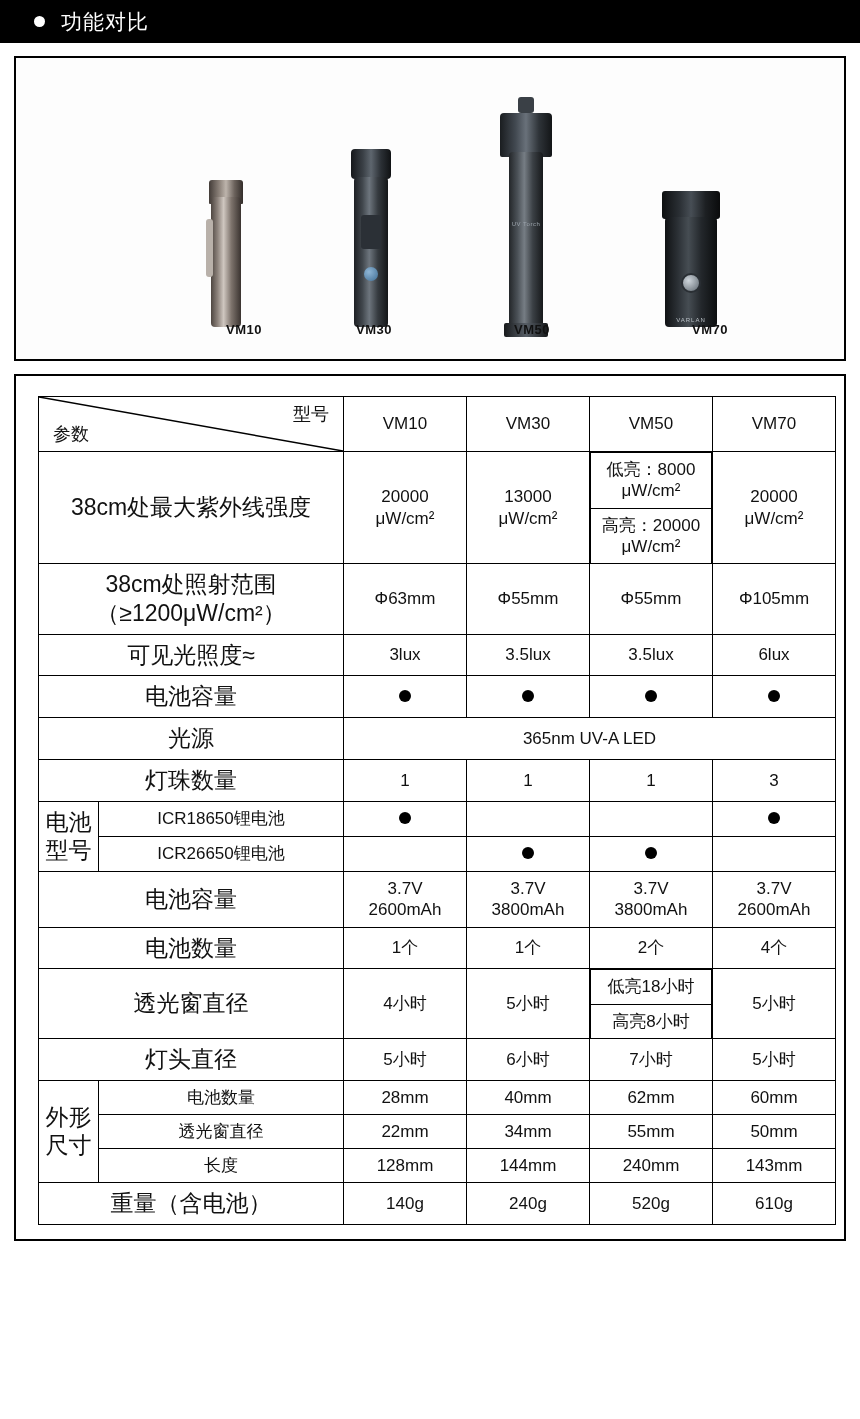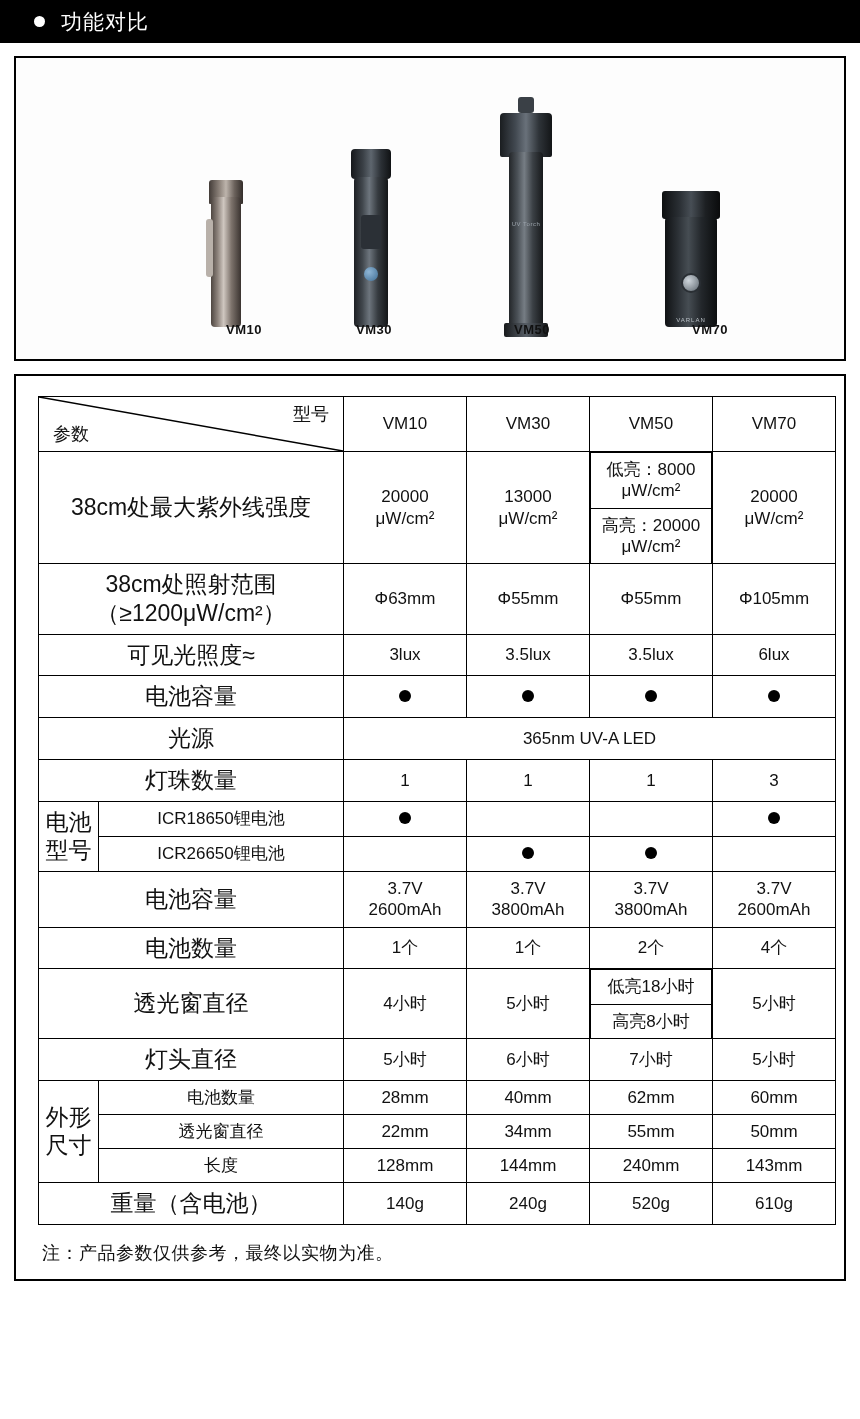--- a/index.html
+++ b/index.html
@@ -482,14 +482,13 @@
     <tr>
       <td class="param" colspan="2">重量（含电池）</td>
       <td>140g</td>
       <td>240g</td>
       <td>520g</td>
       <td>610g</td>
     </tr>
   </tbody>
     </table>
 
-  <div class="note">注：产品参数仅供参考，最终以实物为准。</div>
 </div>
 
 </body></html>

